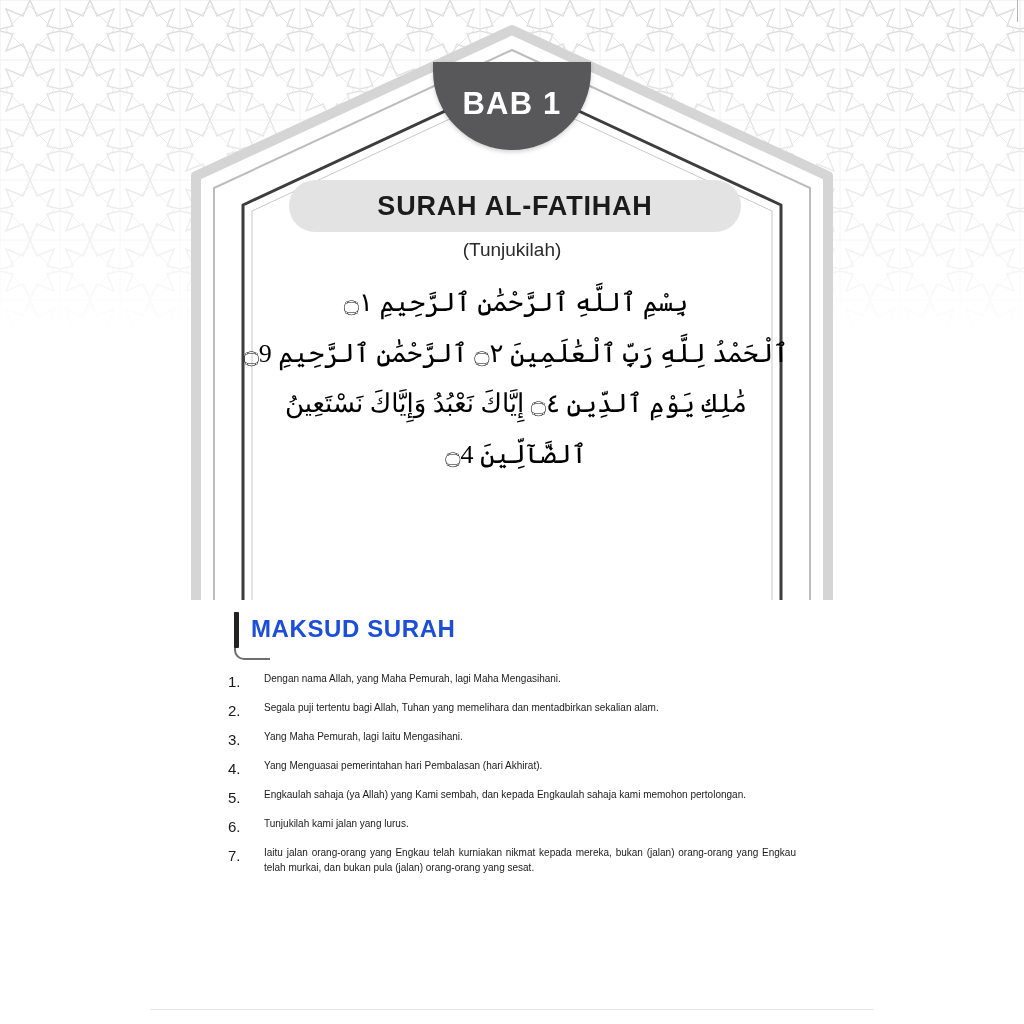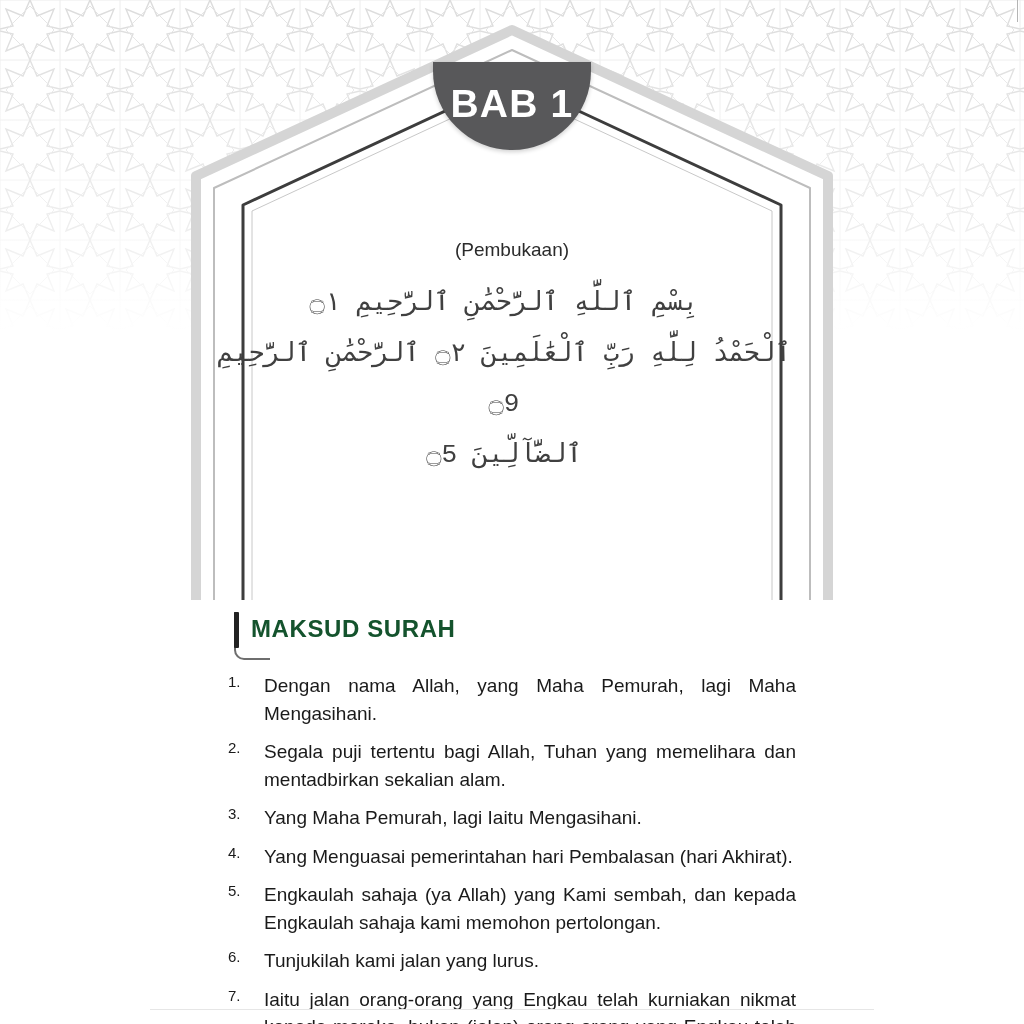--- a/index.html
+++ b/index.html
@@ -52,21 +52,21 @@
     background: #58585a;
     border-radius: 0 0 79px 79px;
     z-index: 5;
     display: flex;
     align-items: center;
     justify-content: center;
     box-shadow: 0 2px 4px rgba(0,0,0,0.18);
   }
   .bab-badge .bab-text {
     color: #ffffff;
-    font-size: 39px;
+    font-size: 31px;
     font-weight: bold;
     letter-spacing: 1.2px;
     line-height: 1;
     margin-top: -6px;
   }
 
   
   .surah-pill {
     position: absolute;
     left: 289px;
@@ -93,28 +93,28 @@
     top: 239px;
     text-align: center;
     font-size: 19px;
     color: #2b2b2b;
     z-index: 5;
   }
 
   
   .arabic-block {
     position: absolute;
-    left: 204px;
+    left: 216px;
     top: 278px;
     width: 600px;
     z-index: 5;
     direction: rtl;
     text-align: center;
-    color: #404040;
-    font-family: Liberation Mono, monospace;
+    color: #000000;
+    font-family: Liberation Serif, serif;
     font-size: 26px;
     line-height: 1.95;
     letter-spacing: 0.5px;
   }
   .arabic-line { white-space: normal; }
 
   
   .maksud-head {
     position: absolute;
     left: 234px;
@@ -126,21 +126,21 @@
   .maksud-bar {
     width: 5px;
     height: 36px;
     background: #222222;
     margin-right: 12px;
     border-radius: 1px;
   }
   .maksud-label {
     font-size: 24px;
     font-weight: bold;
-    color: #14532d;
+    color: #1d4ed8;
     letter-spacing: 0.6px;
     line-height: 34px;
   }
   .maksud-corner {
     position: absolute;
     left: 234px;
     top: 612px;
     width: 34px;
     height: 46px;
     border-left: 2px solid #6e6e6e;
@@ -164,21 +164,21 @@
   .trans-num {
     width: 36px;
     flex: 0 0 36px;
     font-size: 15px;
     color: #1a1a1a;
     text-align: left;
     padding-top: 1px;
   }
   .trans-text {
     flex: 1;
-    font-size: 19px;
+    font-size: 10px;
     line-height: 1.45;
     color: #1a1a1a;
     text-align: justify;
     text-justify: inter-word;
   }
 
   
   .edge-right {
     position: absolute;
     right: 6px;
@@ -243,26 +243,30 @@
       <path d="M252 700 L252 211 L512 90 L772 211 L772 700" fill="none" stroke="#c8c8c8" stroke-width="1"></path>
 
       <rect x="0" y="600" width="1024" height="100" fill="#ffffff"></rect>
     </svg>
   </div>
 
   <div class="bab-badge">
     <span class="bab-text">BAB 1</span>
   </div>
 
-  <div class="surah-subtitle">(Pembukaan)</div>
+  <div class="surah-pill">
+    <span class="surah-title">SURAH AL-FATIHAH</span>
+  </div>
+  <div class="surah-subtitle">(Tunjukilah)</div>
 
   <div class="arabic-block">
     <div class="arabic-line">بِسْمِ ٱللَّهِ ٱلرَّحْمَٰنِ ٱلرَّحِيمِ ۝١</div>
     <div class="arabic-line">ٱلْحَمْدُ لِلَّهِ رَبِّ ٱلْعَٰلَمِينَ ۝٢ ٱلرَّحْمَٰنِ ٱلرَّحِيمِ ۝9</div>
-    <div class="arabic-line">ٱلضَّآلِّينَ ۝5</div>
+    <div class="arabic-line">مَٰلِكِ يَوْمِ ٱلدِّينِ ۝٤ إِيَّاكَ نَعْبُدُ وَإِيَّاكَ نَسْتَعِينُ</div>
+    <div class="arabic-line">ٱلضَّآلِّينَ ۝4</div>
   </div>
 
   <div class="maksud-corner"></div>
   <div class="maksud-head">
     <div class="maksud-bar"></div>
     <div class="maksud-label">MAKSUD SURAH</div>
   </div>
 
   <div class="trans-list">
     <div class="trans-item">

